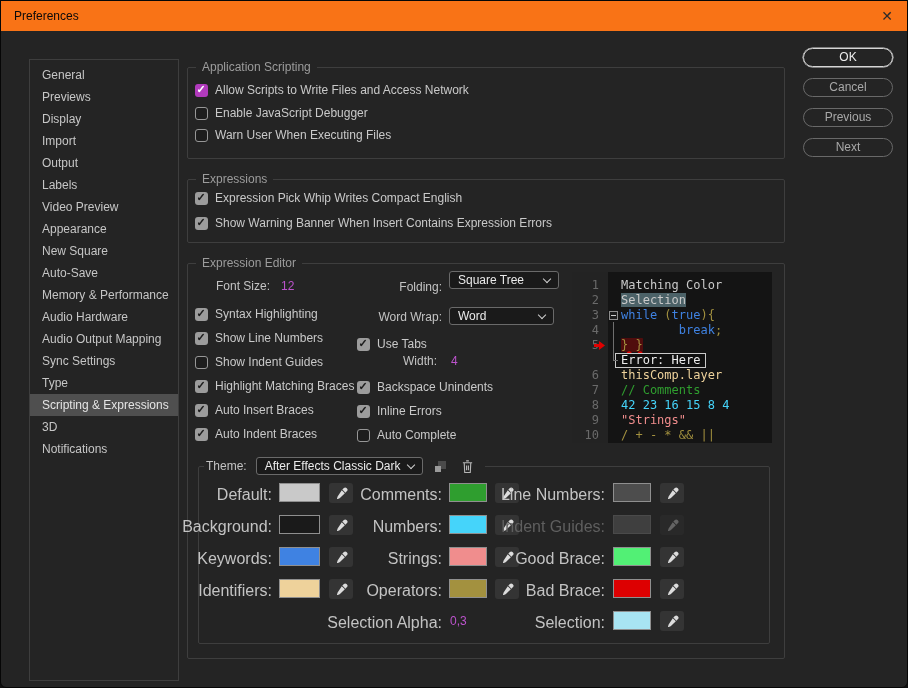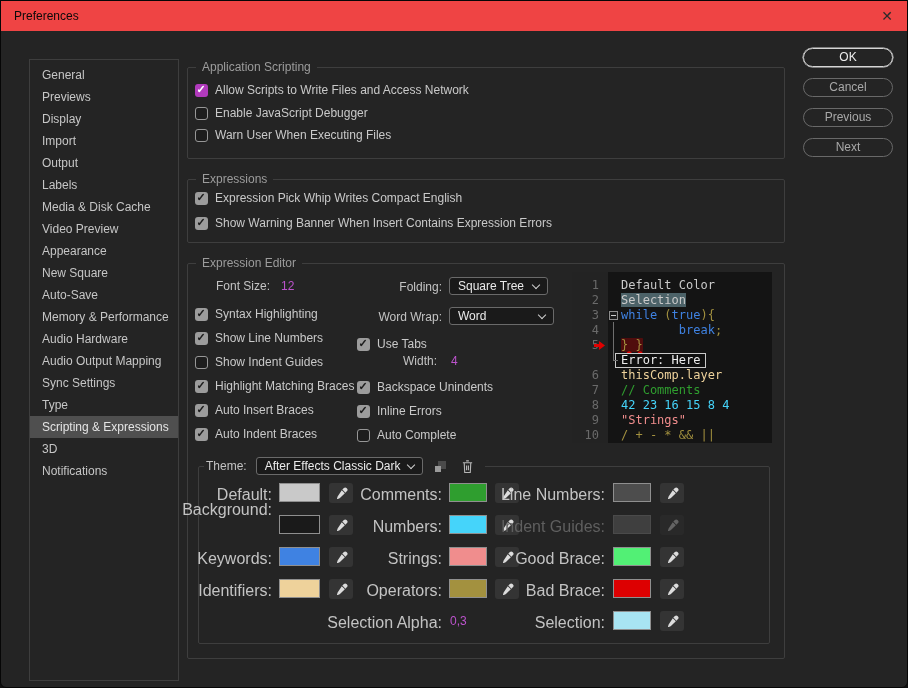--- a/index.html
+++ b/index.html
@@ -1,19 +1,19 @@
 <!DOCTYPE html>
 <html><head>
 <meta charset="utf-8">
 <style>
   html,body{margin:0;padding:0;background:#101010;}
   *{box-sizing:border-box;}
   body{font-family:"Liberation Sans",sans-serif;}
   .dialog{position:relative;width:908px;height:688px;background:#242424;border:1px solid #060606;overflow:hidden;border-radius:0 0 6px 6px;}
-  .titlebar{position:absolute;left:0;top:0;width:100%;height:30px;background:#ef4444;display:flex;align-items:center;padding:0 13px;}
+  .titlebar{position:absolute;left:0;top:0;width:100%;height:30px;background:#f97316;display:flex;align-items:center;padding:0 13px;}
   .titlebar .wtitle{font-size:12px;color:#0a0a0a;}
   .titlebar .close{position:absolute;right:14px;top:6px;font-size:14px;color:#2b2b2b;cursor:default;line-height:18px;}
   
   .sidebar{position:absolute;left:16px;top:46px;width:150px;height:622px;border:1px solid #3e3e3e;list-style:none;margin:12px;padding:4px 0 0 0;}
   .sb-item{height:22px;line-height:22px;padding-left:12px;font-size:12px;color:#c6c6c6;white-space:nowrap;}
   .sb-item.sel{background:#4f4f4f;color:#e4e4e4;}
   
   .btn{position:absolute;left:802px;width:90px;height:19px;border:1px solid #696969;border-radius:10px;color:#a8a8a8;font-size:12px;text-align:center;line-height:17px;background:transparent;}
   .btn.primary{border:1px solid #d6d6d6;color:#ececec;box-shadow:0 0 0 0.5px #d6d6d6;}
   
@@ -75,21 +75,20 @@
     <span class="close">✕</span>
   </div>
 
   <ul class="sidebar" id="sidebar">
       <li class="sb-item">General</li>
       <li class="sb-item">Previews</li>
       <li class="sb-item">Display</li>
       <li class="sb-item">Import</li>
       <li class="sb-item">Output</li>
       <li class="sb-item">Labels</li>
-      <li class="sb-item">Media &amp; Disk Cache</li>
       <li class="sb-item">Video Preview</li>
       <li class="sb-item">Appearance</li>
       <li class="sb-item">New Square</li>
       <li class="sb-item">Auto-Save</li>
       <li class="sb-item">Memory &amp; Performance</li>
       <li class="sb-item">Audio Hardware</li>
       <li class="sb-item">Audio Output Mapping</li>
       <li class="sb-item">Sync Settings</li>
       <li class="sb-item">Type</li>
       <li class="sb-item sel">Scripting &amp; Expressions</li>
@@ -136,21 +135,21 @@
       </div>
   </section>
 
   <section class="box s3">
     <span class="legend">Expression Editor</span>
 
     <span class="flabel" style="left:0;width:82px;top:15px">Font Size:</span>
     <span class="hot" style="left:93px;top:15px">12</span>
 
     <span class="flabel" style="left:154px;width:100px;top:16px">Folding:</span>
-    <div class="dd" style="left:261px;top:13px;width:99px">
+    <div class="dd" style="left:261px;top:7px;width:110px">
       <span>Square Tree</span>
       <span class="chev"></span>
     </div>
 
     <span class="flabel" style="left:154px;width:100px;top:46px">Word Wrap:</span>
     <div class="dd" style="left:261px;top:43px;width:105px">
       <span>Word</span>
       <span class="chev"></span>
     </div>
 
@@ -200,21 +199,21 @@
       </div>
 
     <span class="flabel" style="left:149px;width:100px;top:90px">Width:</span>
     <span class="hot" style="left:263px;top:90px">4</span>
 
     <div class="preview" id="preview">
       <div class="gutter-bg"></div>
     <div class="pline" style="top: 6px;">
           <span class="ln" style="color: rgb(106, 106, 106);">1</span>
           <span class="fold"></span>
-          <span class="code"><span style="color: rgb(201, 201, 201);">Default Color</span></span>
+          <span class="code"><span style="color: rgb(201, 201, 201);">Matching Color</span></span>
         </div>
         <div class="pline" style="top: 21px;">
           <span class="ln" style="color: rgb(106, 106, 106);">2</span>
           <span class="fold"></span>
           <span class="code"><span class="sel-span" style="color: rgb(201, 201, 201); margin-top: 41px;">Selection</span></span>
         </div>
         <div class="pline" style="top: 36px;">
           <span class="ln" style="color: rgb(106, 106, 106);">3</span>
           <span class="fold">
             <span class="fbox"></span>
@@ -300,21 +299,21 @@
             <path fill="#dcdcdc" d="M9.6 1.1a2 2 0 0 1 2.8 0l.5.5a2 2 0 0 1 0 2.8l-1.7 1.7-3.3-3.3zM7.3 3.4l3.3 3.3-5 5c-.3.3-.6.5-1 .6l-2 .6a.35.35 0 0 1-.45-.45l.6-2c.1-.4.3-.7.6-1z"></path>
           </svg>
         </span>
         <span class="glabel" style="left: 267px; top: 222px;">Line Numbers:</span>
         <span class="swatch" style="left: 425px; top: 219px; width: 38px; background: rgb(77, 77, 77);"></span>
         <span class="dropper" style="left: 472px; top: 219px;">
           <svg width="13" height="13" viewBox="0 0 14 14">
             <path fill="#dcdcdc" d="M9.6 1.1a2 2 0 0 1 2.8 0l.5.5a2 2 0 0 1 0 2.8l-1.7 1.7-3.3-3.3zM7.3 3.4l3.3 3.3-5 5c-.3.3-.6.5-1 .6l-2 .6a.35.35 0 0 1-.45-.45l.6-2c.1-.4.3-.7.6-1z"></path>
           </svg>
         </span>
-        <span class="glabel" style="left: -66px; top: 237px;">Background:</span>
+        <span class="glabel" style="left: -66px; top: 254px;">Background:</span>
         <span class="swatch" style="left: 91px; top: 251px; width: 41px; background: rgb(26, 26, 26);"></span>
         <span class="dropper" style="left: 141px; top: 251px;">
           <svg width="13" height="13" viewBox="0 0 14 14">
             <path fill="#dcdcdc" d="M9.6 1.1a2 2 0 0 1 2.8 0l.5.5a2 2 0 0 1 0 2.8l-1.7 1.7-3.3-3.3zM7.3 3.4l3.3 3.3-5 5c-.3.3-.6.5-1 .6l-2 .6a.35.35 0 0 1-.45-.45l.6-2c.1-.4.3-.7.6-1z"></path>
           </svg>
         </span>
         <span class="glabel" style="left: 104px; top: 254px;">Numbers:</span>
         <span class="swatch" style="left: 261px; top: 251px; width: 38px; background: rgb(69, 212, 250);"></span>
         <span class="dropper" style="left: 307px; top: 251px;">
           <svg width="13" height="13" viewBox="0 0 14 14">

